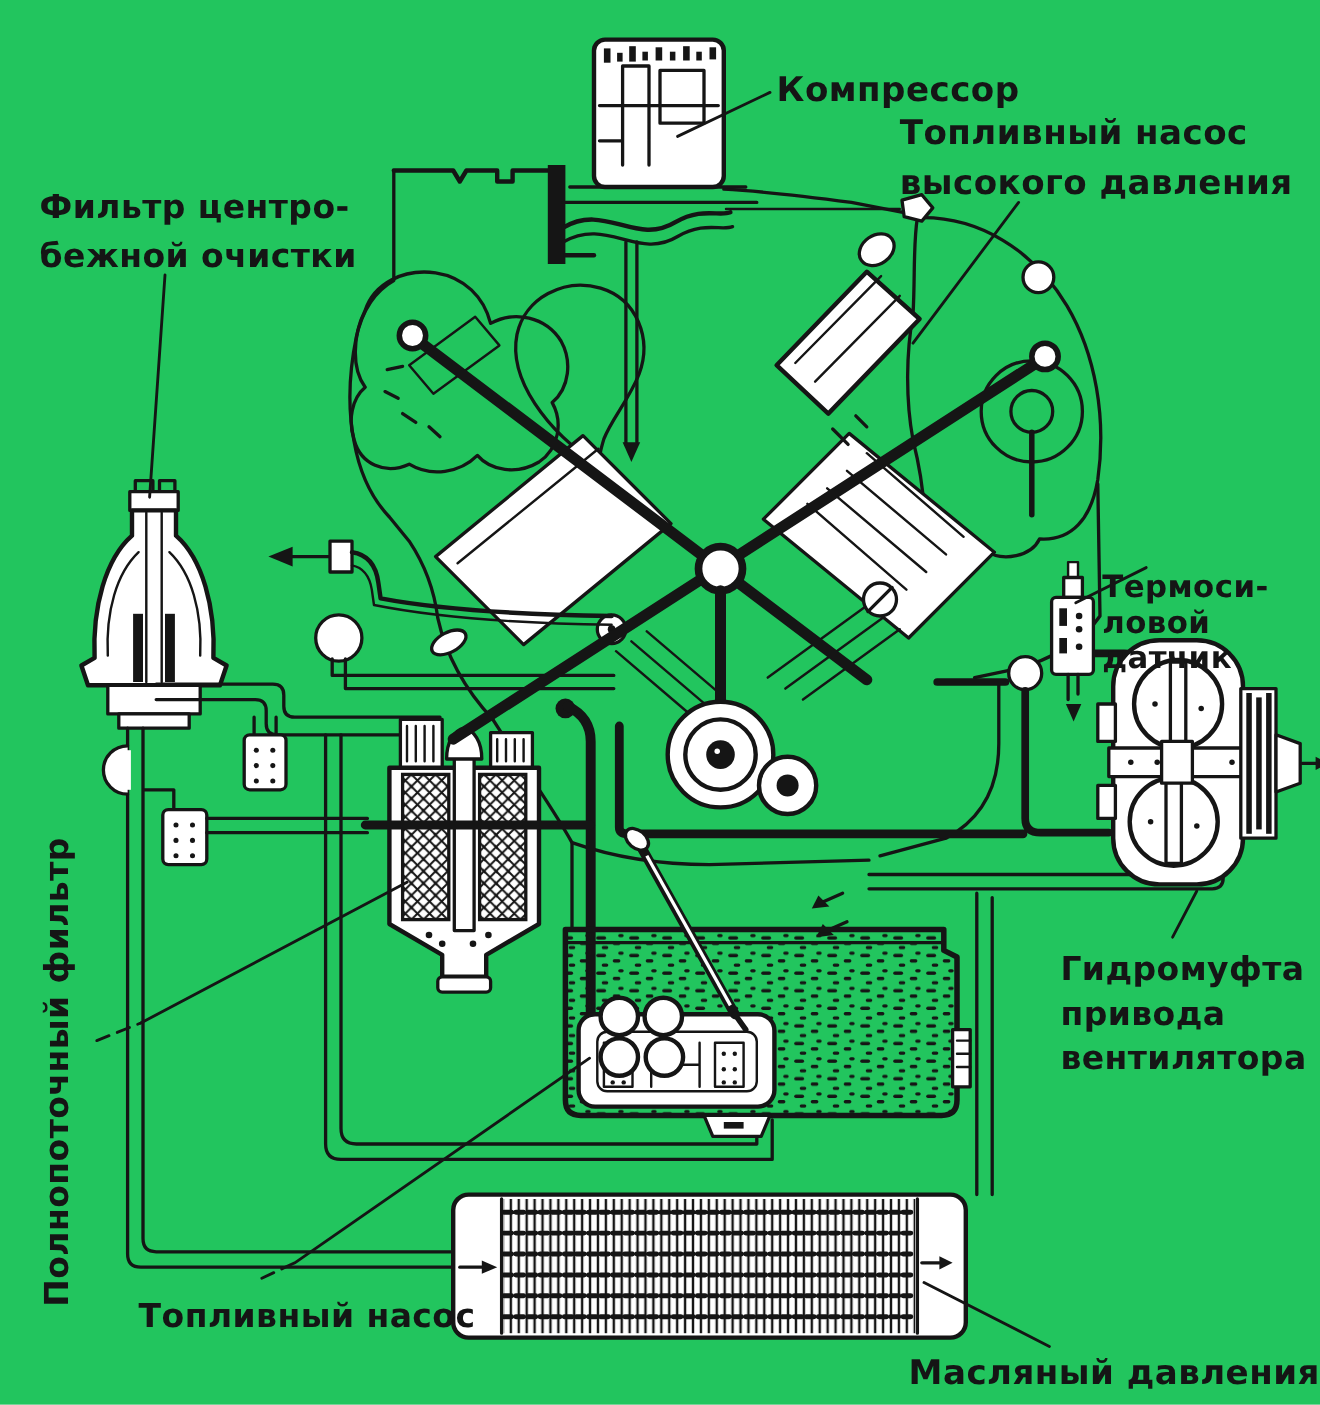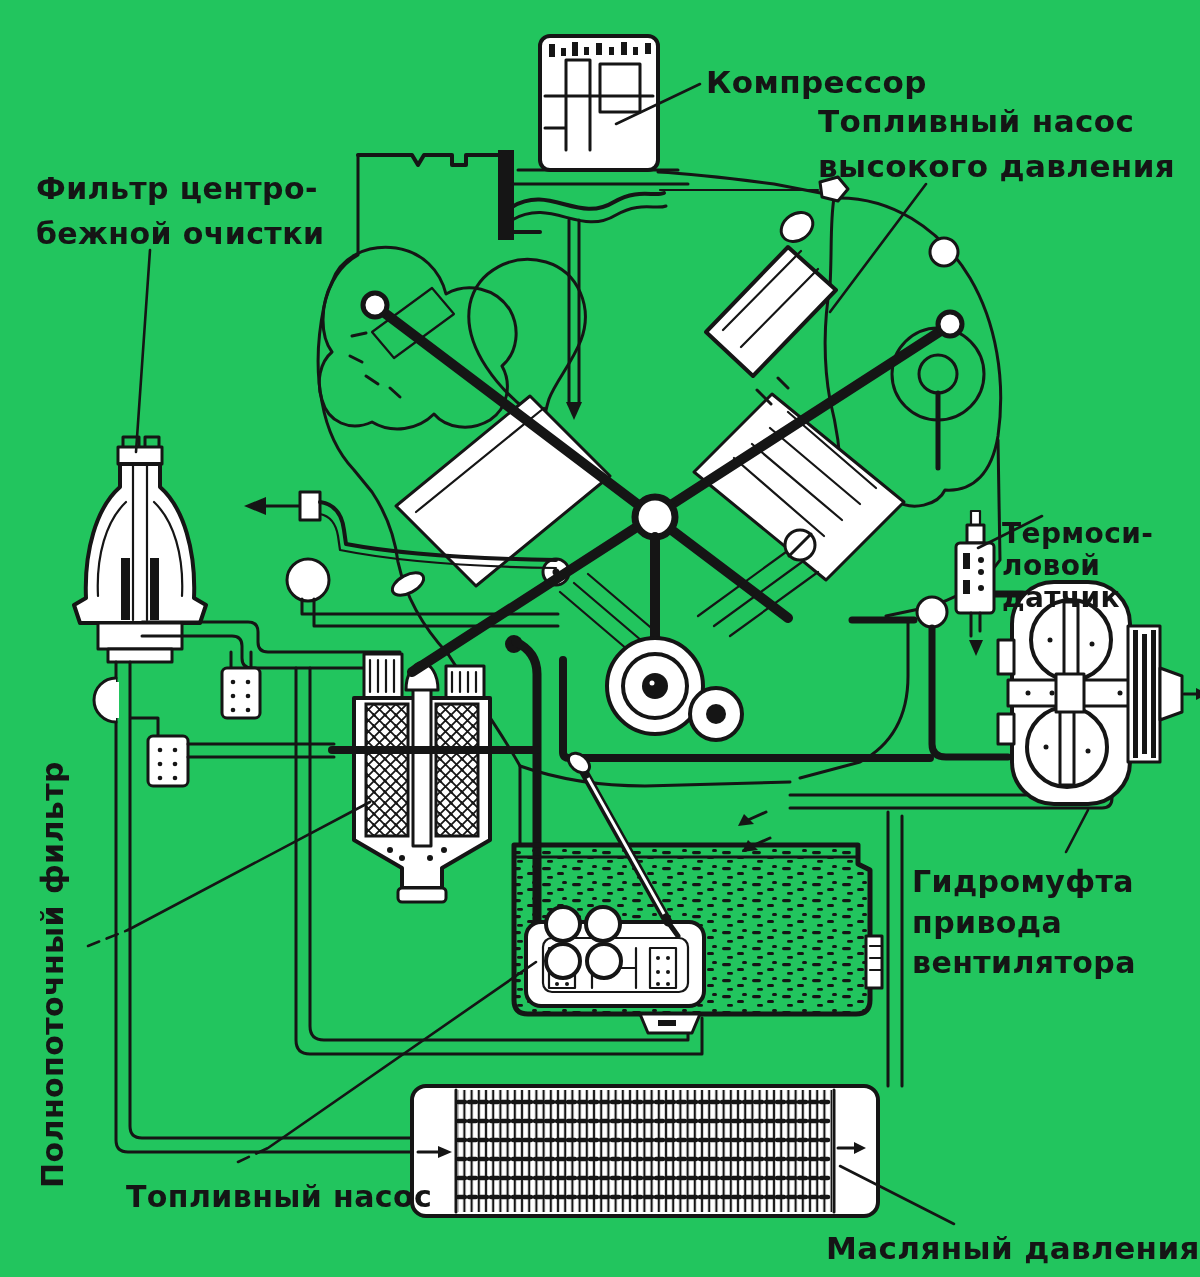--- a/index.html
+++ b/index.html
@@ -331,21 +331,21 @@
   <div class="label lc" style="left:818px;top:99px;width:360px;font-size:31px;line-height:1.44;">Топливный насос
 высокого давления</div>
 
   <div class="label" style="left:36px;top:166px;font-size:30px;line-height:1.5;">Фильтр центро-
 бежной очистки</div>
 
   <div class="label lc" style="left:1002px;top:472px;width:150px;font-size:28px;line-height:1.14;margin-top:46px;">Термоси-
 ловой
 датчик</div>
 
-  <div class="label lc" style="left:912px;top:862px;width:236px;font-size:30px;line-height:1.35;">Гидромуфта
+  <div class="label lc" style="left:964px;top:862px;width:236px;font-size:30px;line-height:1.35;">Гидромуфта
 привода
 вентилятора</div>
 
   <div class="label v-label" style="left:32px;top:1188px;font-size:30px;">Полнопоточный фильтр</div>
 
   <div class="label" style="left:126px;top:1176px;font-size:30px;">Топливный насос</div>
 
   <div class="label" style="left:826px;top:1226px;font-size:31px;">Масляный давления</div>
 </div>
 

